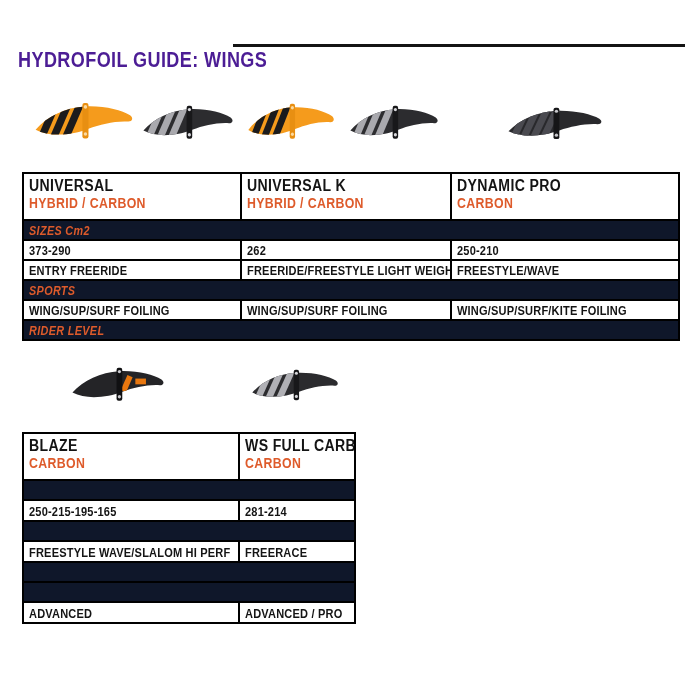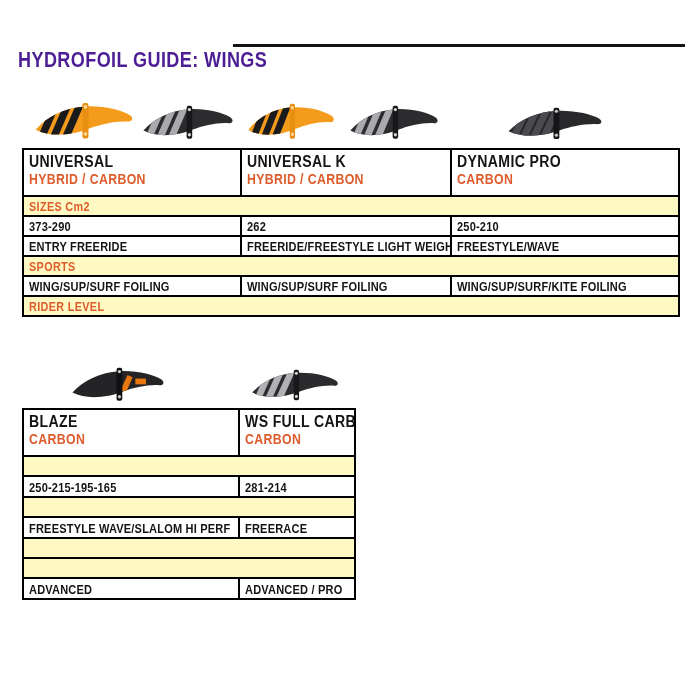--- a/index.html
+++ b/index.html
@@ -12,28 +12,28 @@
   .cx{display:inline-block;transform:scaleX(0.82);transform-origin:0 50%;
       white-space:nowrap;letter-spacing:0.5px;}
   #rule{position:absolute;left:233px;top:44px;width:452px;height:3px;background:#141414;}
 
   
   .wing{position:absolute;}
   .wing svg{display:block;width:100%;height:100%;}
 
   
   table.spec{position:absolute;border-collapse:collapse;table-layout:fixed;
-             background:#fff;}
+             background:#fff;margin-top:24px;}
   table.spec td{border:2px solid #000;overflow:hidden;}
   tr.hrow td{height:42px;vertical-align:top;padding:3px 0 0 5px;background:#fff;}
   .pname{font-size:16px;font-weight:700;color:#141414;line-height:1.15;}
   .pcons{font-size:14px;font-weight:700;line-height:1.25;}
   .pname span,.pcons span{display:inline-block;transform:scaleX(0.88);
       transform-origin:0 50%;white-space:nowrap;letter-spacing:0.4px;}
-  tr.brow td{height:14px;background:#fef9c3;vertical-align:middle;padding:0 11px 0 5px;}
+  tr.brow td{height:14px;background:#0f172a;vertical-align:middle;padding:0 11px 0 5px;font-style:italic;}
   .bl{display:inline-block;transform:scaleX(0.9);transform-origin:0 50%;
       font-size:12px;font-weight:700;white-space:nowrap;letter-spacing:0.4px;}
   tr.vrow td{height:17px;background:#fff;vertical-align:middle;padding:0 0 0 5px;}
   .cv{display:inline-block;transform:scaleX(0.92);transform-origin:0 50%;
       font-size:12px;font-weight:700;color:#141414;white-space:nowrap;
       letter-spacing:0.2px;}
   
   #t2 tr.brow td{height:17px;}
   #t2 tr.vrow td{height:19px;}
 </style>

